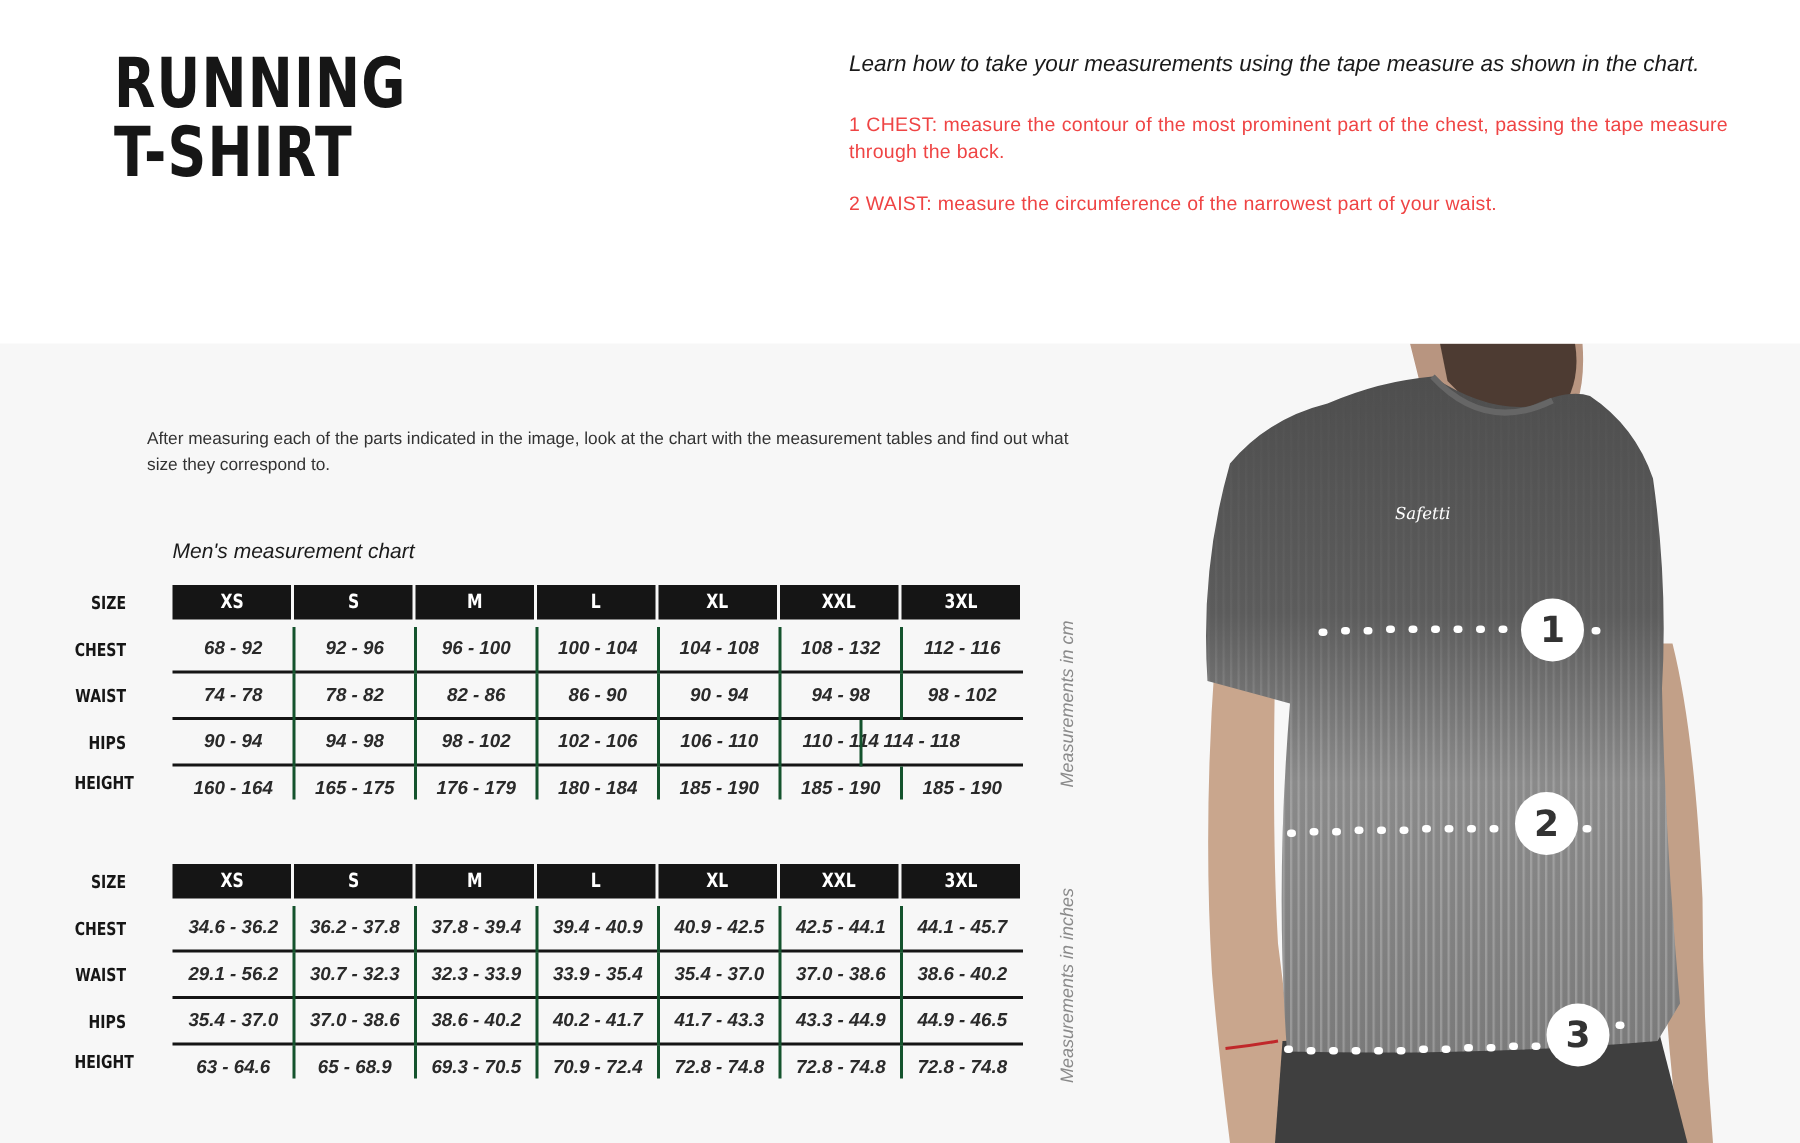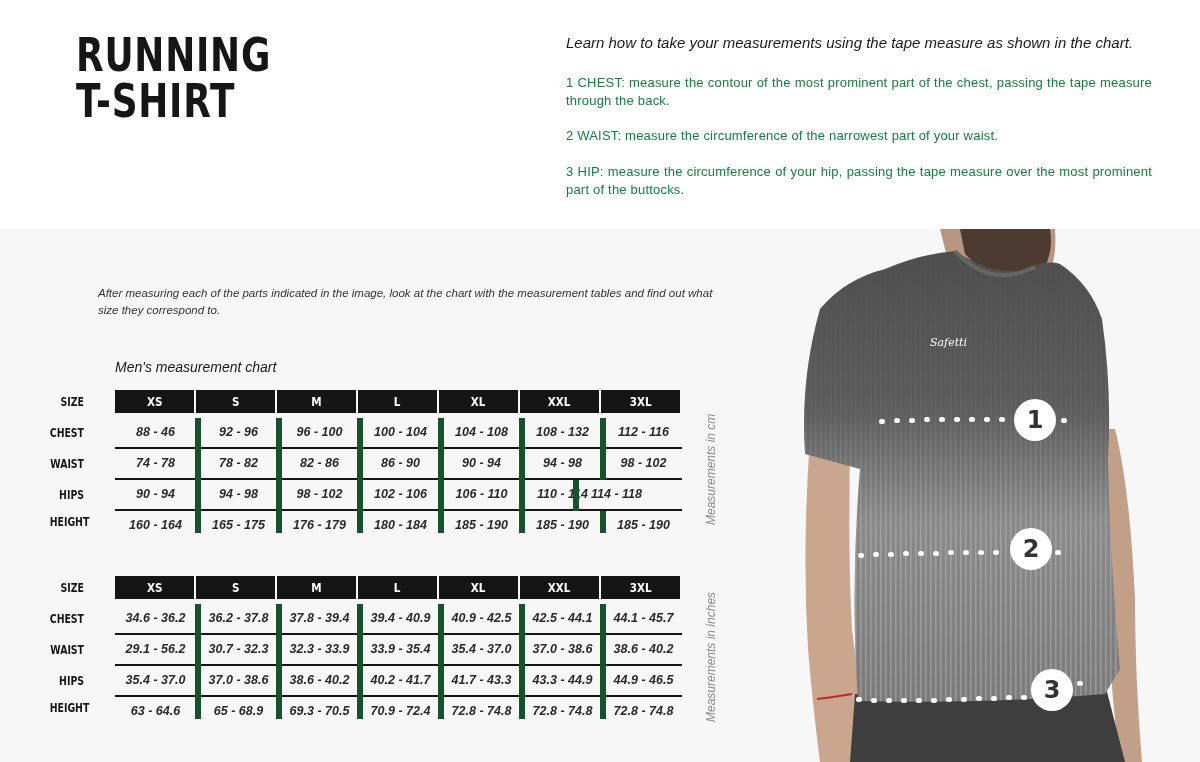--- a/index.html
+++ b/index.html
@@ -18,29 +18,29 @@
   .title div { white-space: nowrap; }
 
   .intro {
     position: absolute; left: 566px; top: 34px; width: 586px;
     font-family: "Liberation Sans", sans-serif; font-style: italic;
     font-size: 15px; color: #1a1a1a; white-space: nowrap;
   }
   .step {
     position: absolute; left: 566px; width: 586px;
     font-family: "Liberation Sans", sans-serif; font-size: 13px; line-height: 18px;
-    color: #15803d; text-align: justify; text-align-last: left; letter-spacing: 0.2px;
+    color: #ef4444; text-align: justify; text-align-last: left; letter-spacing: 0.2px;
   }
   .s1 { top: 74px; }
   .s2 { top: 127px; }
   .s3 { top: 163px; }
 
   .after {
     position: absolute; left: 98px; top: 285px; width: 620px;
-    font-family: "Liberation Sans", sans-serif; font-style: italic;
+    font-family: "Liberation Sans", sans-serif; 
     font-size: 11.5px; line-height: 17px; color: #333;
   }
   .chart-title {
     position: absolute; left: 115px; top: 359px;
     font-family: "Liberation Sans", sans-serif; font-style: italic;
     font-size: 14px; color: #1a1a1a;
   }
 
   .table { position: absolute; left: 40px; width: 650px; }
   .t1 { top: 390px; }
@@ -59,21 +59,21 @@
     position: absolute; top: 0; height: 23px; width: 79px;
     background: #151515; color: #ffffff; text-align: center;
     font-family: "DejaVu Sans", sans-serif; font-weight: bold; font-size: 13px; line-height: 23px;
   }
   .hcell span { display: inline-block; transform: scaleX(0.8); }
   .cell {
     position: absolute; top: 0; height: 31px; width: 81px; text-align: center;
     font-family: "Liberation Sans", sans-serif; font-style: italic; font-weight: bold;
     font-size: 12.5px; line-height: 29px; color: #2a2a2a;
   }
-  .cell.sep { border-left: 6px solid #14532d; }
+  .cell.sep { border-left: 2px solid #14532d; }
   .row.lined { border-bottom: 2px solid #151515; margin-left: 75px; width: 567px; }
   .row.lined .rlabel { left: -75px; }
   .row.lined .cell { top: 0; }
 
   .side-label {
     position: absolute; font-family: "Liberation Sans", sans-serif; font-style: italic;
     font-size: 12px; color: #8a8a8a; white-space: nowrap;
     transform: rotate(-90deg); transform-origin: left top;
   }
   .sl1 { left: 704px; top: 525px; }
@@ -90,42 +90,41 @@
 <body>
 
 <div class="top">
   <div class="title">
     <div>RUNNING</div>
     <div>T-SHIRT</div>
   </div>
   <div class="intro">Learn how to take your measurements using the tape measure as shown in the chart.</div>
   <div class="step s1">1 CHEST: measure the contour of the most prominent part of the chest, passing the tape measure through the back.</div>
   <div class="step s2">2 WAIST: measure the circumference of the narrowest part of your waist.</div>
-  <div class="step s3">3 HIP: measure the circumference of your hip, passing the tape measure over the most prominent part of the buttocks.</div>
 </div>
 
 <div class="bottom"></div>
 
 <div class="after">After measuring each of the parts indicated in the image, look at the chart with the measurement tables and find out what size they correspond to.</div>
 <div class="chart-title">Men's measurement chart</div>
 
 <div class="table t1">
   <div class="row header">
     <div class="rlabel">SIZE</div>
     <div class="hcell" style="left:75px"><span>XS</span></div>
     <div class="hcell" style="left:156px"><span>S</span></div>
     <div class="hcell" style="left:237px"><span>M</span></div>
     <div class="hcell" style="left:318px"><span>L</span></div>
     <div class="hcell" style="left:399px"><span>XL</span></div>
     <div class="hcell" style="left:480px"><span>XXL</span></div>
     <div class="hcell" style="left:561px"><span>3XL</span></div>
   </div>
   <div class="row lined">
     <div class="rlabel">CHEST</div>
-    <div class="cell" style="left:0">88 - 46</div>
+    <div class="cell" style="left:0">68 - 92</div>
     <div class="cell sep" style="left:80px">92 - 96</div>
     <div class="cell sep" style="left:161px">96 - 100</div>
     <div class="cell sep" style="left:242px">100 - 104</div>
     <div class="cell sep" style="left:323px">104 - 108</div>
     <div class="cell sep" style="left:404px">108 - 132</div>
     <div class="cell sep" style="left:485px">112 - 116</div>
   </div>
   <div class="row lined">
     <div class="rlabel">WAIST</div>
     <div class="cell" style="left:0">74 - 78</div>

